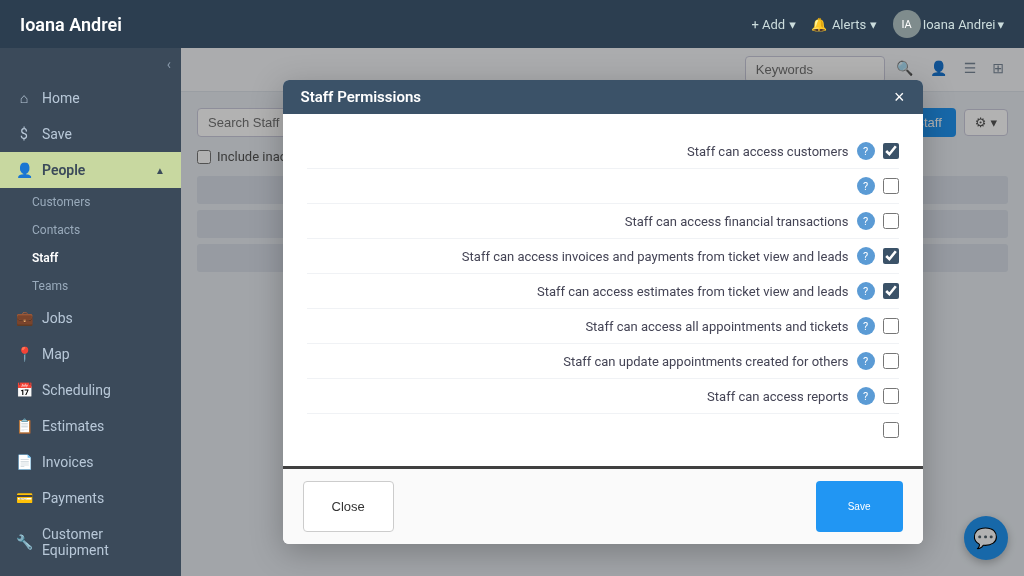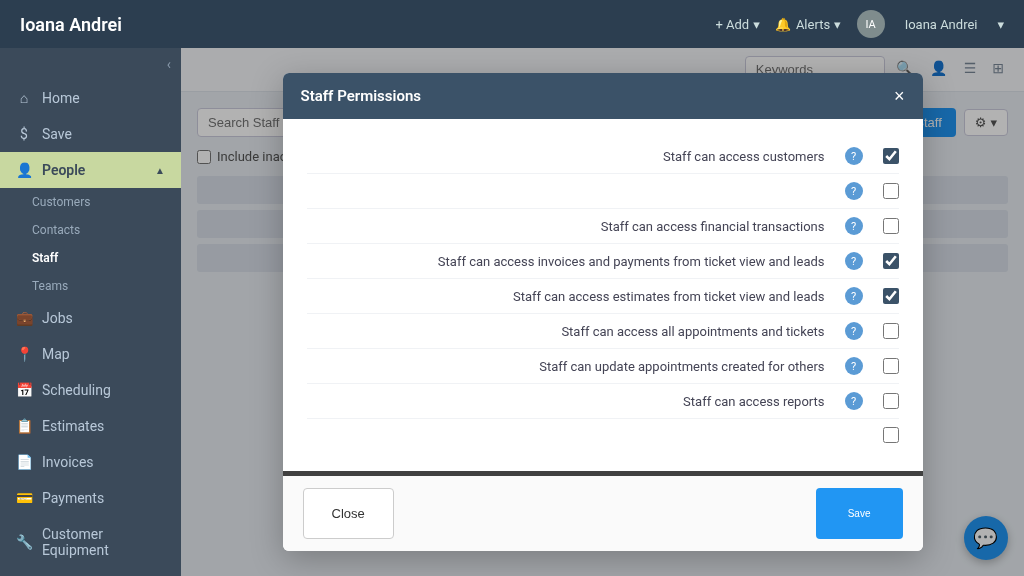--- a/index.html
+++ b/index.html
@@ -46,30 +46,30 @@
     .include-inactive { display: flex; align-items: center; gap: 6px; font-size: 13px; color: #555; }
     .include-inactive input[type=checkbox] { width: 14px; height: 14px; }
     .staff-list { display: flex; flex-direction: column; gap: 6px; }
     .staff-list-item { background: #d8dfe8; border-radius: 3px; height: 28px; }
 
     
     .overlay { position: absolute; top: 0; left: 0; right: 0; bottom: 0; background: rgba(0,0,0,0.3); display: flex; align-items: center; justify-content: center; z-index: 100; }
 
     
     .modal { background: white; border-radius: 6px; width: 640px; max-width: 95%; box-shadow: 0 8px 32px rgba(0,0,0,0.25); overflow: hidden; }
-    .modal-header { background: #3b5268; color: white; padding: 14px 18px; display: flex; align-items: center; justify-content: space-between; }
+    .modal-header { background: #3b5268; color: white; padding: 8px 18px; display: flex; align-items: center; justify-content: space-between; }
     .modal-title { font-size: 15px; font-weight: 600; }
     .modal-close { color: white; background: none; border: none; font-size: 18px; cursor: pointer; line-height: 1; }
     .modal-body { padding: 20px 24px; }
-    .permission-row { display: flex; align-items: center; justify-content: flex-end; gap: 20px; padding: 8px 0; border-bottom: 1px solid #f0f2f5; }
+    .permission-row { display: flex; align-items: center; justify-content: flex-end; gap: 8px; padding: 8px 0; border-bottom: 1px solid #f0f2f5; }
     .permission-row:last-child { border-bottom: none; }
     .permission-label { font-size: 13px; color: #445; text-align: right; flex: 1; }
     .help-icon { width: 18px; height: 18px; border-radius: 50%; background: #5b9bd5; color: white; font-size: 11px; display: flex; align-items: center; justify-content: center; cursor: pointer; flex-shrink: 0; }
     .perm-checkbox { width: 16px; height: 16px; accent-color: #3b5268; flex-shrink: 0; }
-    .modal-footer { padding: 12px 20px; display: flex; justify-content: space-between; border-top: 5px solid #404040; background: #fafafa; }
+    .modal-footer { padding: 12px 20px; display: flex; justify-content: space-between; border-top: 3px solid #404040; background: #fafafa; }
     .btn-close { background: white; border: 1px solid #ccc; color: #333; padding: 8px 28px; border-radius: 4px; font-size: 13px; cursor: pointer; }
     .btn-save { background: #2196f3; color: white; border: none; padding: 20px 32px; border-radius: 4px; font-size: 10px; cursor: pointer; }
 
     
     .chat-bubble { position: absolute; bottom: 16px; right: 16px; width: 44px; height: 44px; border-radius: 50%; background: #2196f3; display: flex; align-items: center; justify-content: center; color: white; font-size: 20px; cursor: pointer; box-shadow: 0 3px 8px rgba(0,0,0,0.25); z-index: 50; }
   </style>
 </head>
 <body>
 
 <div class="header">
@@ -77,21 +77,21 @@
   <div class="header-right">
     <div class="header-btn">
       <span>+ Add</span>
       <span>▾</span>
     </div>
     <div class="header-btn">
       <span>🔔</span>
       <span>Alerts</span>
       <span>▾</span>
     </div>
-    <div class="header-btn" style="display:flex;align-items:center;gap:20px;">
+    <div class="header-btn" style="display:flex;align-items:center;gap:2px;">
       <div class="avatar-circle">IA</div>
       <span>Ioana Andrei</span>
       <span>▾</span>
     </div>
   </div>
 </div>
 
 <div class="main-layout">
 
   <div class="sidebar">

